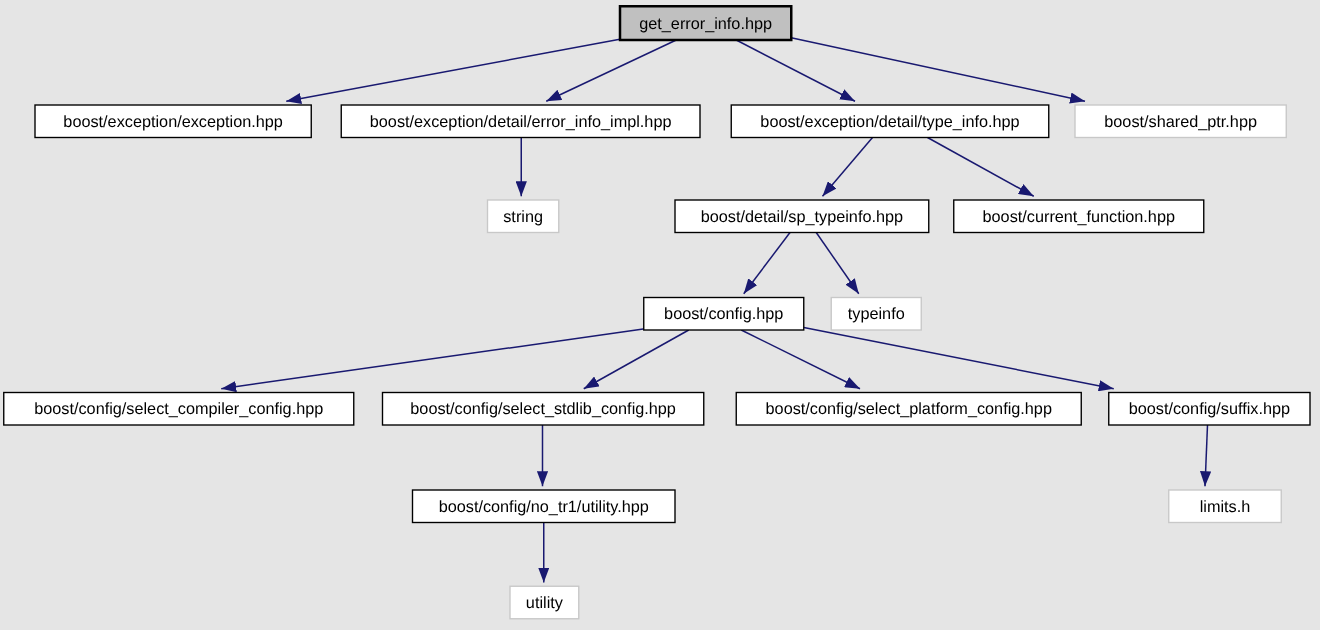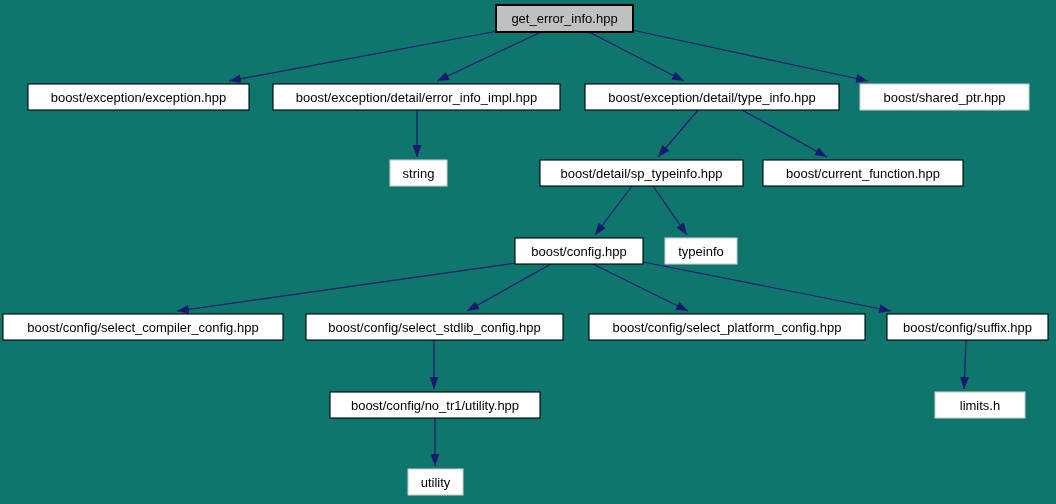--- a/index.html
+++ b/index.html
@@ -17,21 +17,21 @@
   }
   svg text {
     font-family: "Liberation Sans", "DejaVu Sans", sans-serif;
     font-size: 13px;
     fill: #000000;
   }
 </style>
 </head>
 <body>
 
-<div id="stage" style="background: #0f766e;">
+<div id="stage" style="background: #e5e5e5;">
   <svg id="graph-svg" width="1056" height="504" viewBox="0 0 1056 504" xmlns="http://www.w3.org/2000/svg">
     <defs>
       <marker id="arrowhead" markerUnits="userSpaceOnUse" markerWidth="13" markerHeight="9" refX="12" refY="4.5" orient="auto">
         <path id="arrowhead-path" d="M0,0 L12,4.5 L0,9 z" fill="#191970"></path>
       </marker>
     </defs>
     <g id="edges-layer">
         <line x1="498" y1="31" x2="229" y2="81" stroke="#191970" stroke-width="1.2" marker-end="url(#arrowhead)"></line>
         <line x1="541" y1="32" x2="437" y2="81" stroke="#191970" stroke-width="1.2" marker-end="url(#arrowhead)"></line>
         <line x1="589" y1="32" x2="684" y2="81" stroke="#191970" stroke-width="1.2" marker-end="url(#arrowhead)"></line>

